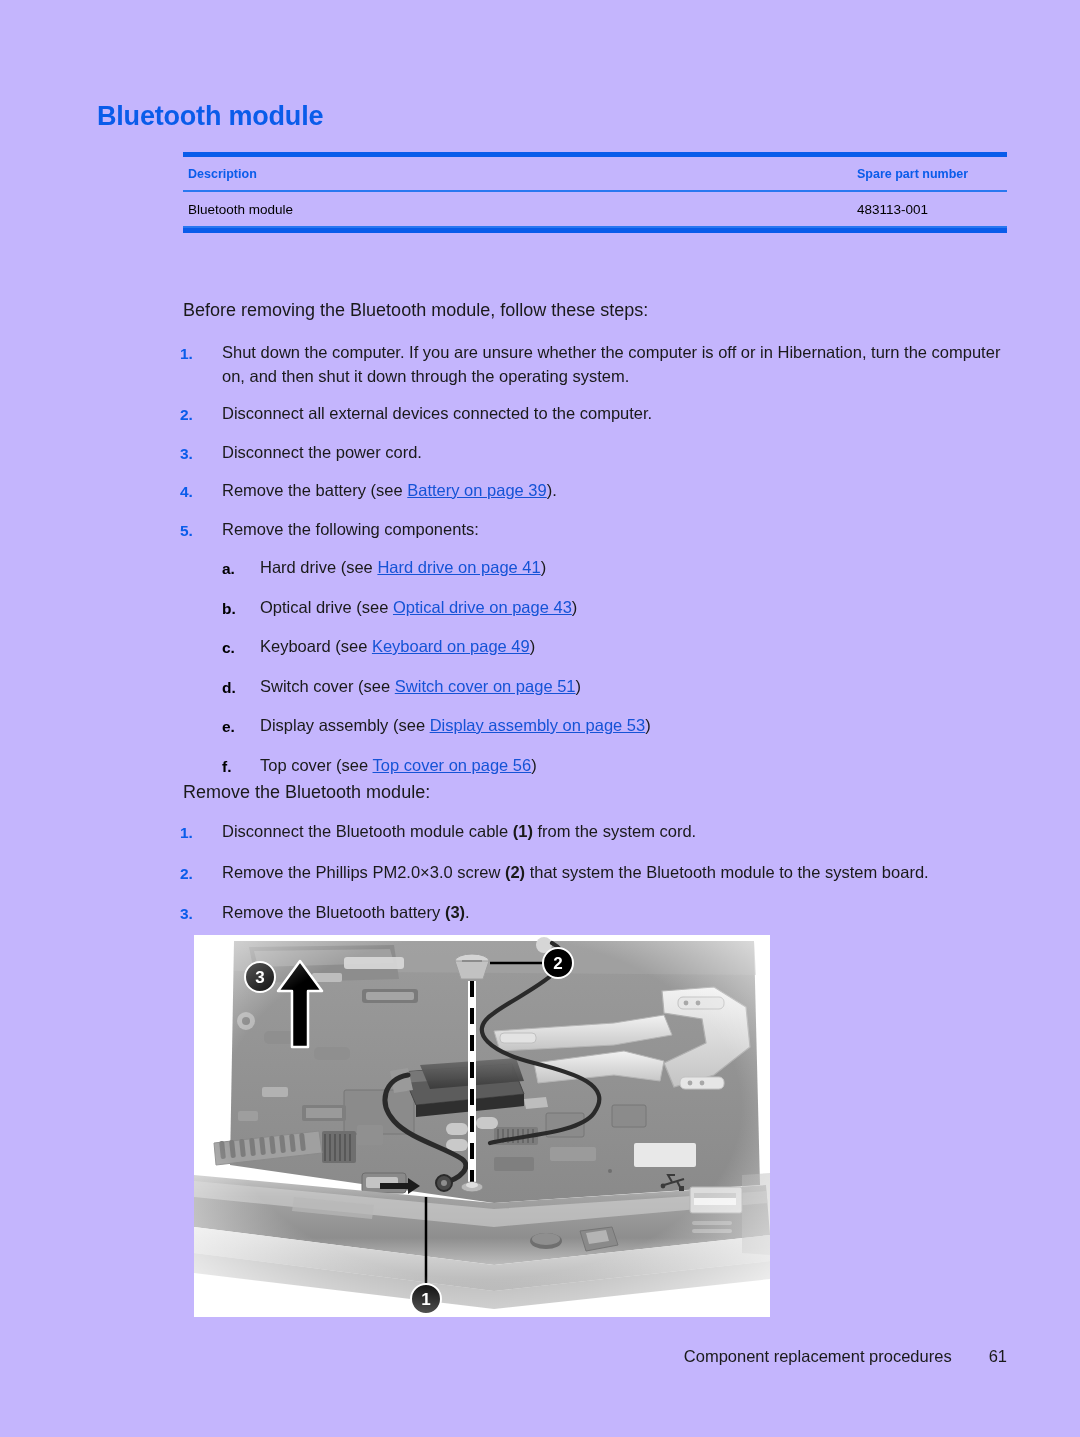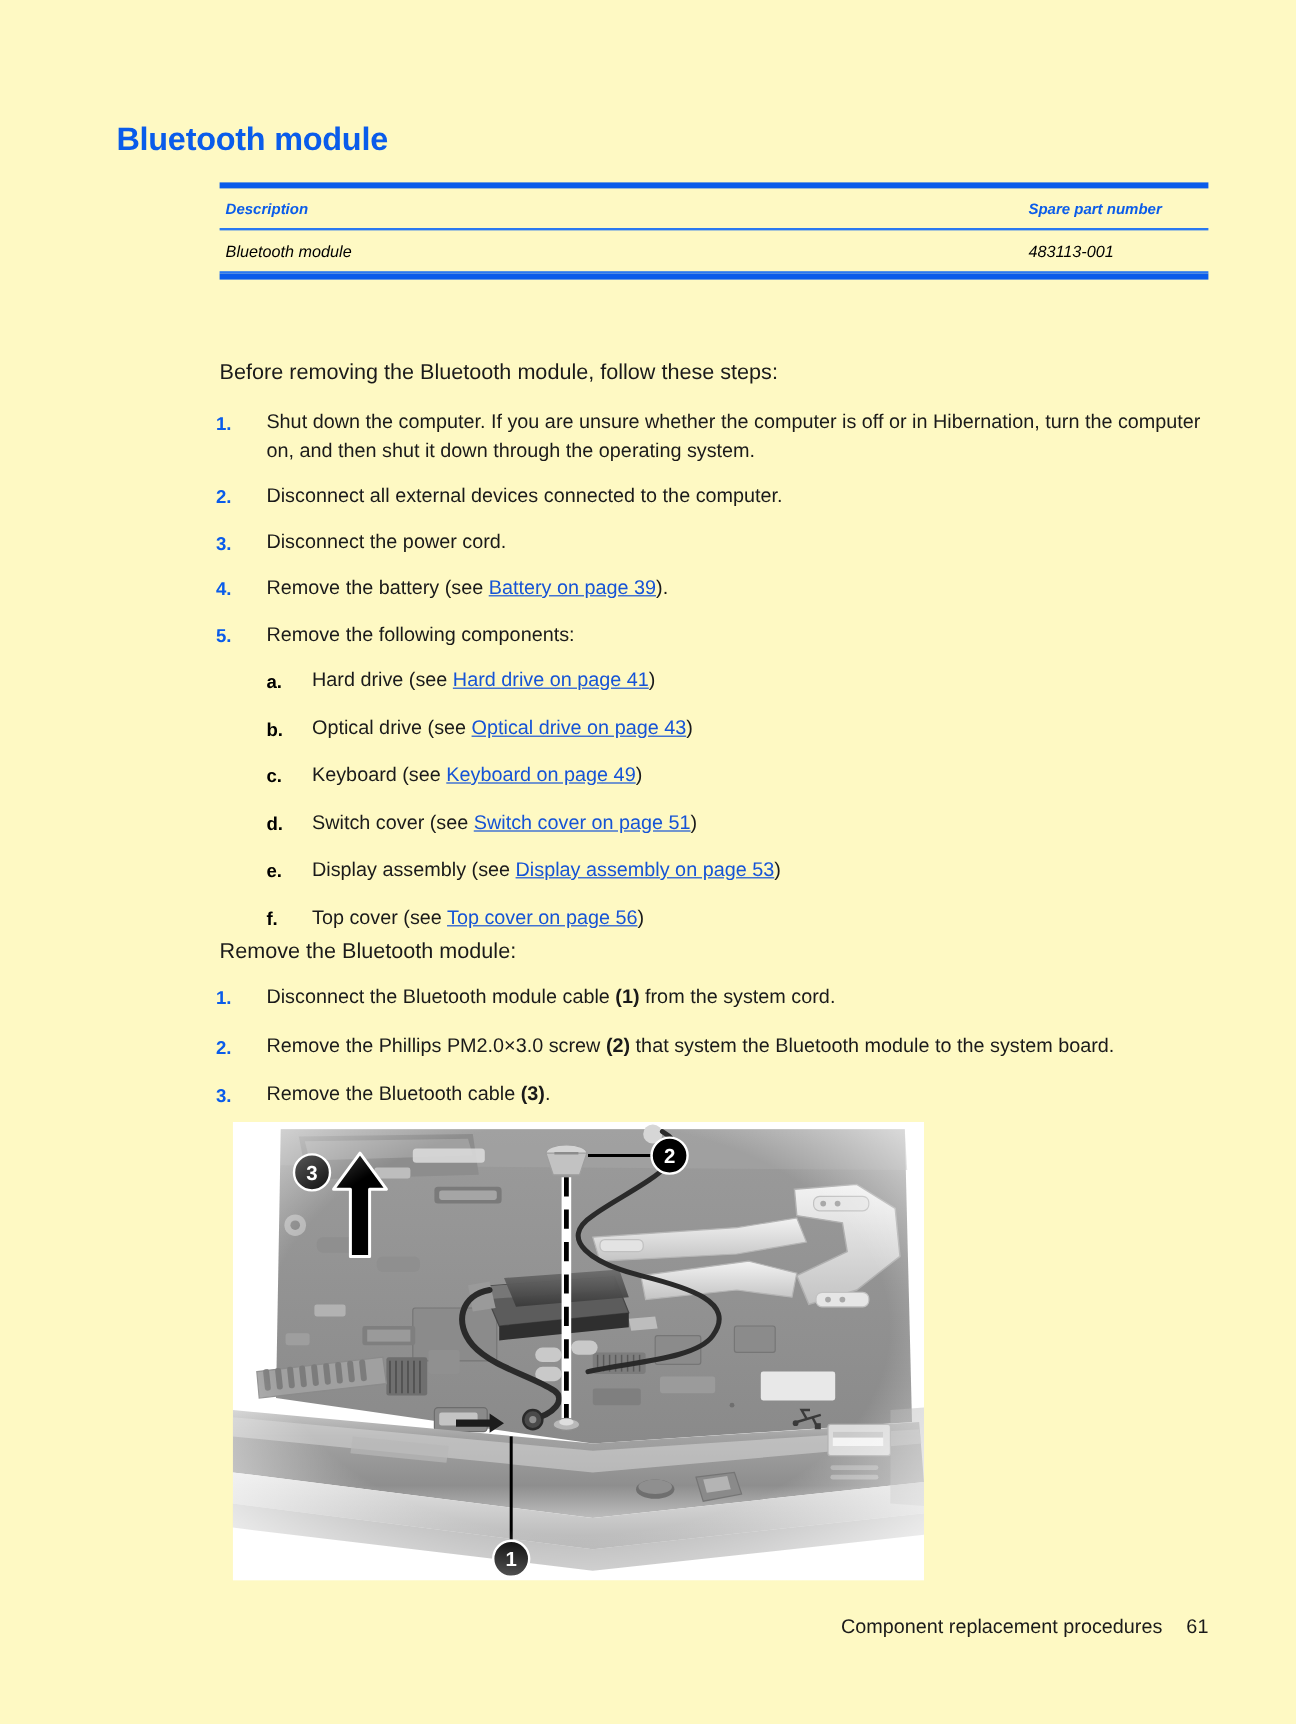--- a/index.html
+++ b/index.html
@@ -11,21 +11,21 @@
     width: 1080px;
     height: 1437px;
     position: relative;
     font-family: "Liberation Sans", sans-serif;
     color: #000000;
     overflow: hidden;
   }
   .page {
     position: absolute;
     inset: 0;
-    background: #fef9c3;
+    background: #c4b5fd;
   }
 
   
   .page-heading {
     position: absolute;
     left: 97px;
     top: 101px;
     font-size: 27px;
     font-weight: bold;
     color: #0a5cea;
@@ -46,21 +46,20 @@
   }
   .rule-thin {
     height: 2px;
     background: #2a78f0;
     width: 100%;
   }
   .trow {
     display: flex;
     align-items: center;
     height: 34px;
-    font-style: italic;
   }
   .trow.head { height: 33px; }
   .tcell-desc {
     flex: 0 0 637px;
     padding-left: 5px;
     box-sizing: border-box;
     font-size: 13.5px;
   }
   .tcell-part {
     flex: 1 1 auto;
@@ -136,21 +135,21 @@
 
   
   .footer {
     position: absolute;
     right: 73px;
     top: 1347px;
     font-size: 16.5px;
     color: #1a1a1a;
     white-space: nowrap;
   }
-  .footer .pgnum { margin-left: 20px; }
+  .footer .pgnum { margin-left: 37px; }
 </style>
 </head>
 <body>
 
 <div class="page">
 
   <div class="page-heading">Bluetooth module</div>
 
   <div class="parts-table">
     <div class="rule-thick"></div>
@@ -240,21 +239,21 @@
       <div class="li-body"><span>Disconnect the Bluetooth module cable </span><span class="b">(1)</span><span> from the system cord.</span></div>
     </div>
 
     <div class="li" style="margin-bottom:16px;">
       <div class="marker-num">2.</div>
       <div class="li-body"><span>Remove the Phillips PM2.0×3.0 screw </span><span class="b">(2)</span><span> that system the Bluetooth module to the system board.</span></div>
     </div>
 
     <div class="li">
       <div class="marker-num">3.</div>
-      <div class="li-body"><span>Remove the Bluetooth cable </span><span class="b">(3)</span><span>.</span></div>
+      <div class="li-body"><span>Remove the Bluetooth battery </span><span class="b">(3)</span><span>.</span></div>
     </div>
 
   </div>
 
   <div class="figure">
     <svg width="576" height="382" viewBox="0 0 576 382" xmlns="http://www.w3.org/2000/svg">
       <defs>
         <linearGradient id="gBase" x1="0" y1="0" x2="0" y2="1">
           <stop offset="0" stop-color="#9b9b9b"></stop>
           <stop offset="1" stop-color="#8a8a8a"></stop>

